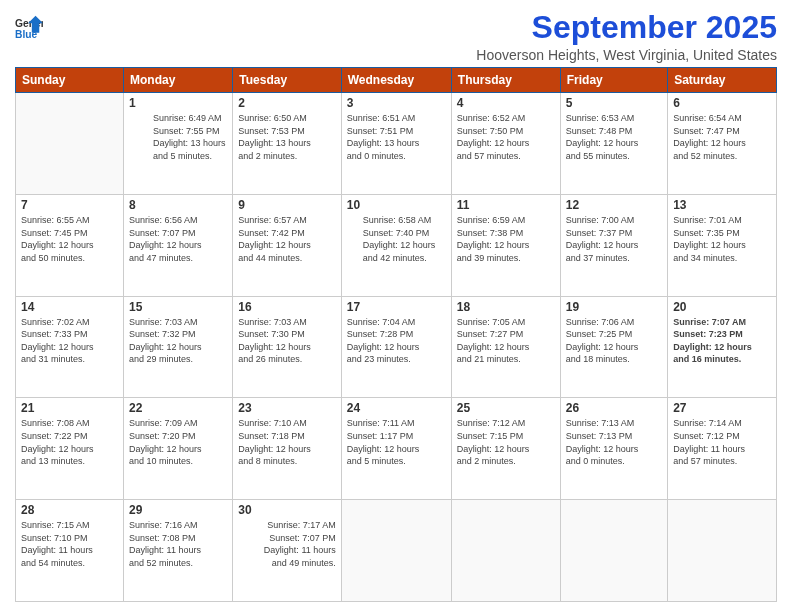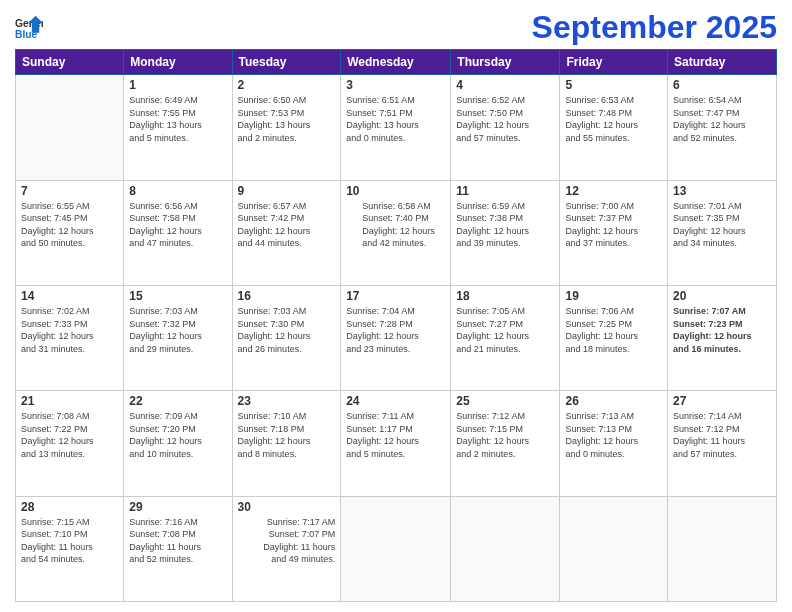--- a/index.html
+++ b/index.html
@@ -47,21 +47,21 @@
       color: #555;
       margin-top: 2px;
     }
     .calendar {
       width: 100%;
       border-collapse: collapse;
       flex: 1;
       font-size: 9.5px;
     }
     .calendar thead th {
-      background: #4c1d95;
+      background: #c2410c;
       color: #fff;
       text-align: left;
       padding: 5px 6px;
       font-size: 12px;
       font-weight: bold;
       border: 1px solid #1a5ca0;
     }
     .calendar tbody td {
       border: 1px solid #ccc;
       vertical-align: top;
@@ -94,41 +94,42 @@
   <div class="header">
     <div class="logo">
       <svg class="logo-icon" viewBox="0 0 30 30">
         <text x="0" y="14" font-size="11" font-weight="bold" fill="#333">General</text>
         <text x="0" y="26" font-size="11" font-weight="bold" fill="#1a6ec7">Blue</text>
         <polygon points="22,2 30,10 26,10 26,20 18,20 18,10 14,10" fill="#1a6ec7"></polygon>
       </svg>
     </div>
     <div class="title-block">
       <div class="month-title">September 2025</div>
+      <div class="location">Hooverson Heights, West Virginia, United States</div>
     </div>
   </div>
 
   <table class="calendar">
     <thead>
       <tr>
         <th>Sunday</th>
         <th>Monday</th>
         <th>Tuesday</th>
         <th>Wednesday</th>
         <th>Thursday</th>
         <th>Friday</th>
         <th>Saturday</th>
       </tr>
     </thead>
     <tbody id="calendar-body">
     <tr>
           <td class="empty-cell"></td>
           <td>
             <div class="day-number">1</div>
-            <div class="day-info" style="white-space: pre-line;">Sunrise: 6:49 AM
+            <div class="day-info" style="white-space: pre-line; margin-left: 24px;">Sunrise: 6:49 AM
 Sunset: 7:55 PM
 Daylight: 13 hours
 and 5 minutes.</div>
           </td>
           <td>
             <div class="day-number">2</div>
             <div class="day-info" style="white-space: pre-line;">Sunrise: 6:50 AM
 Sunset: 7:53 PM
 Daylight: 13 hours
 and 2 minutes.</div>
@@ -166,21 +167,21 @@
           <td>
             <div class="day-number">7</div>
             <div class="day-info" style="white-space: pre-line;">Sunrise: 6:55 AM
 Sunset: 7:45 PM
 Daylight: 12 hours
 and 50 minutes.</div>
           </td>
           <td>
             <div class="day-number">8</div>
             <div class="day-info" style="white-space: pre-line;">Sunrise: 6:56 AM
-Sunset: 7:58 PM
+Sunset: 7:07 PM
 Daylight: 12 hours
 and 47 minutes.</div>
           </td>
           <td>
             <div class="day-number">9</div>
             <div class="day-info" style="white-space: pre-line;">Sunrise: 6:57 AM
 Sunset: 7:42 PM
 Daylight: 12 hours
 and 44 minutes.</div>
           </td>

